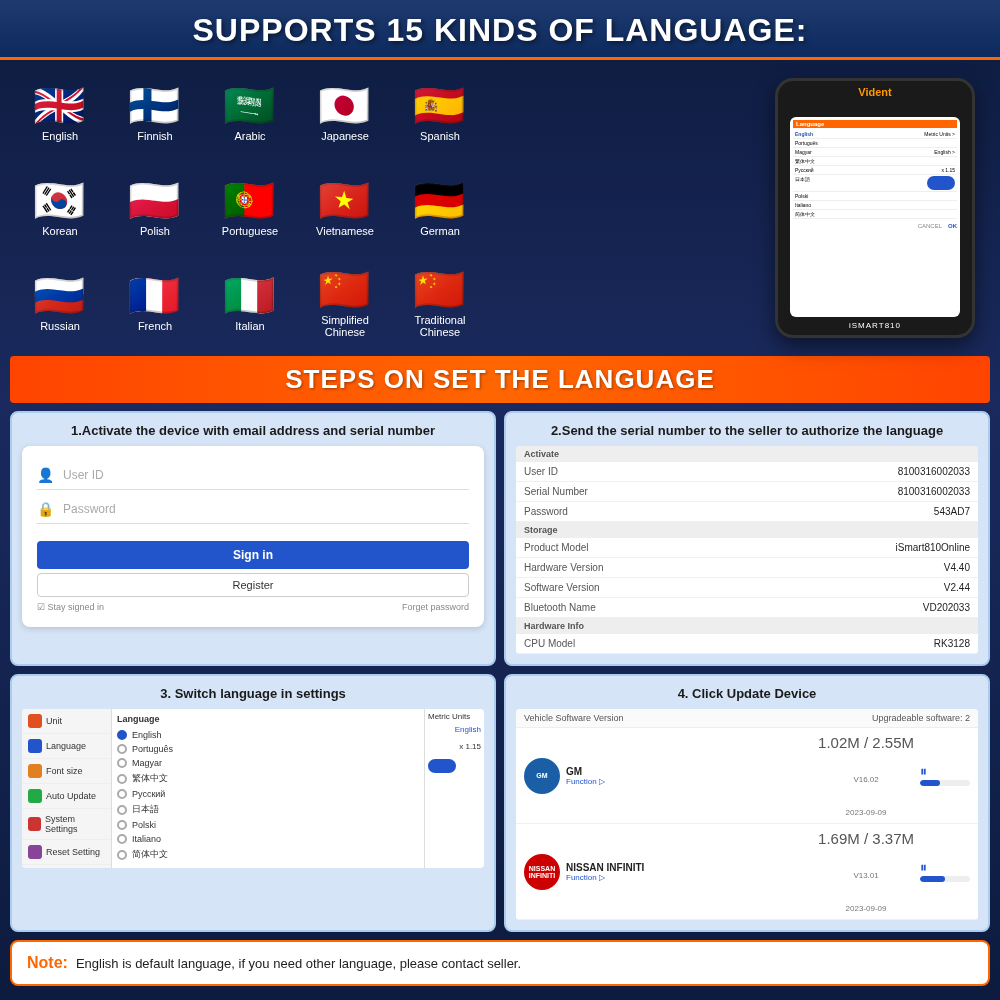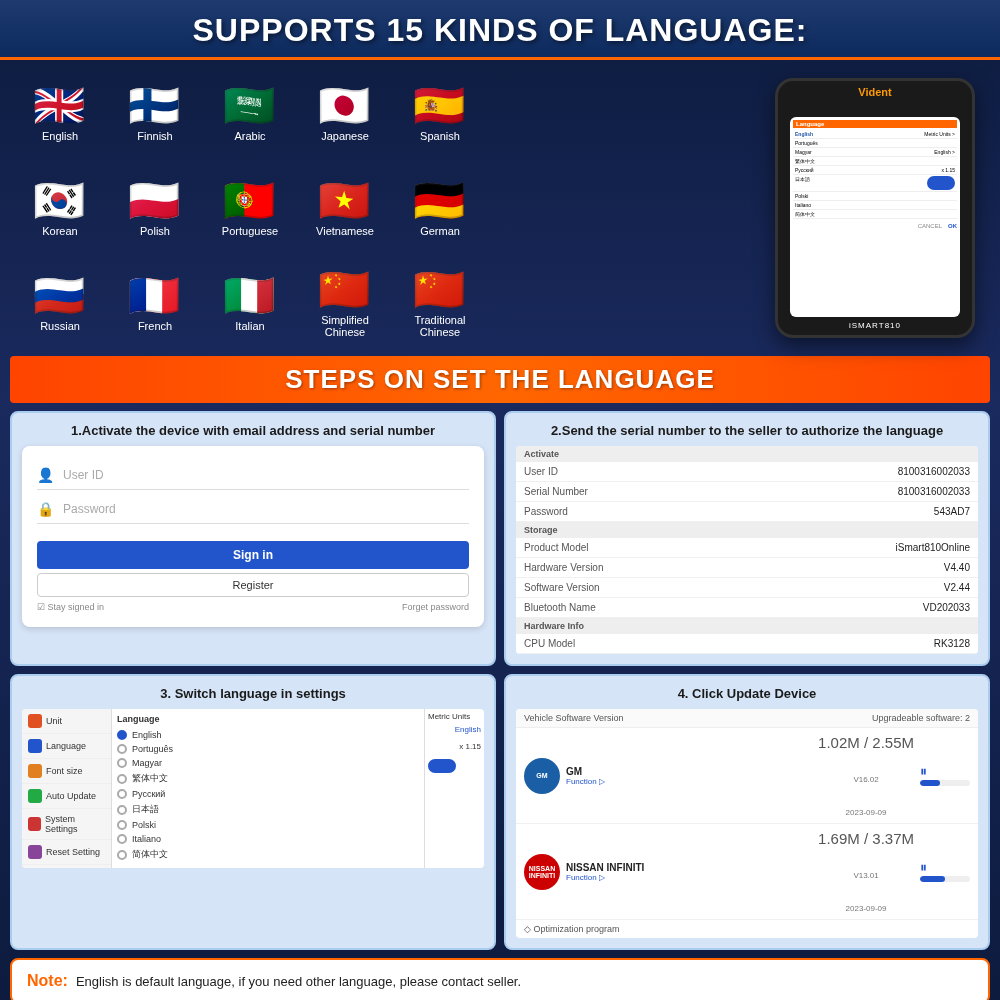--- a/index.html
+++ b/index.html
@@ -695,24 +695,20 @@
         <div class="update-date">2023-09-09</div>
       </div>
       <div class="update-progress">
         <div class="pause-icon">⏸</div>
         <div class="progress-bar-container">
           <div class="progress-bar-fill" style="width:50%"></div>
         </div>
       </div>
     </div>
           </div>
-        <div class="optimization-row">
-          <span>◇</span>
-          <span>Optimization program</span>
-        </div>
       </div>
     </div>
 
   </div>
 
   <div class="note-bar">
     <span class="note-label">Note:</span>
     <span class="note-text">English is default language, if you need other language, please contact seller.</span>
   </div>
 

